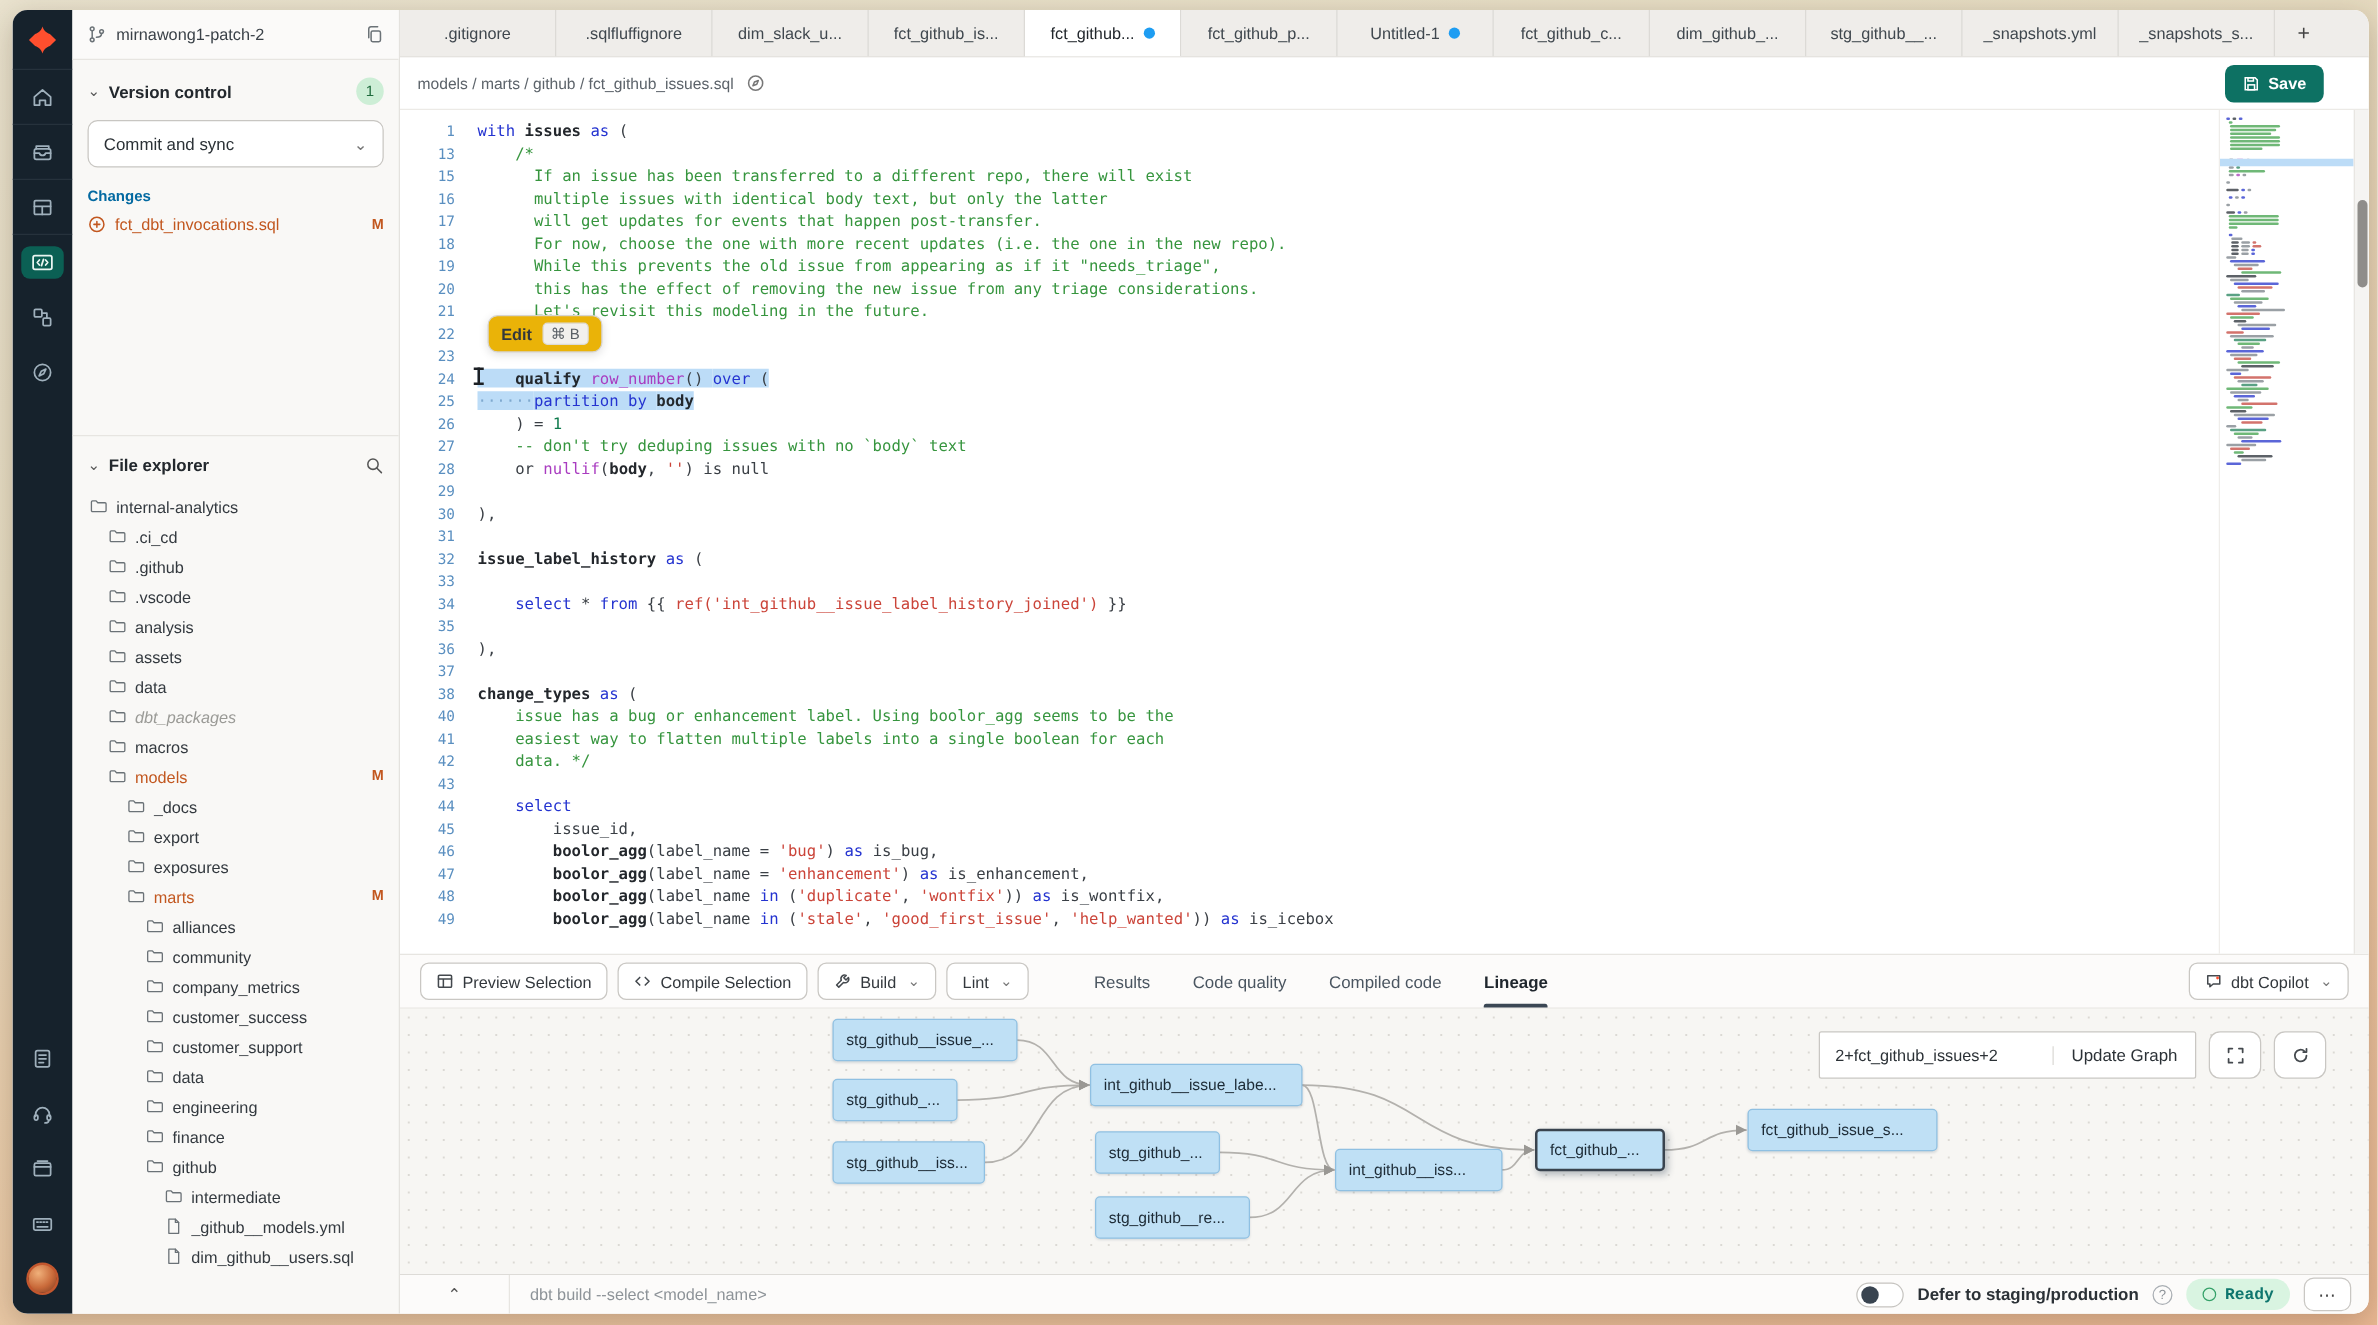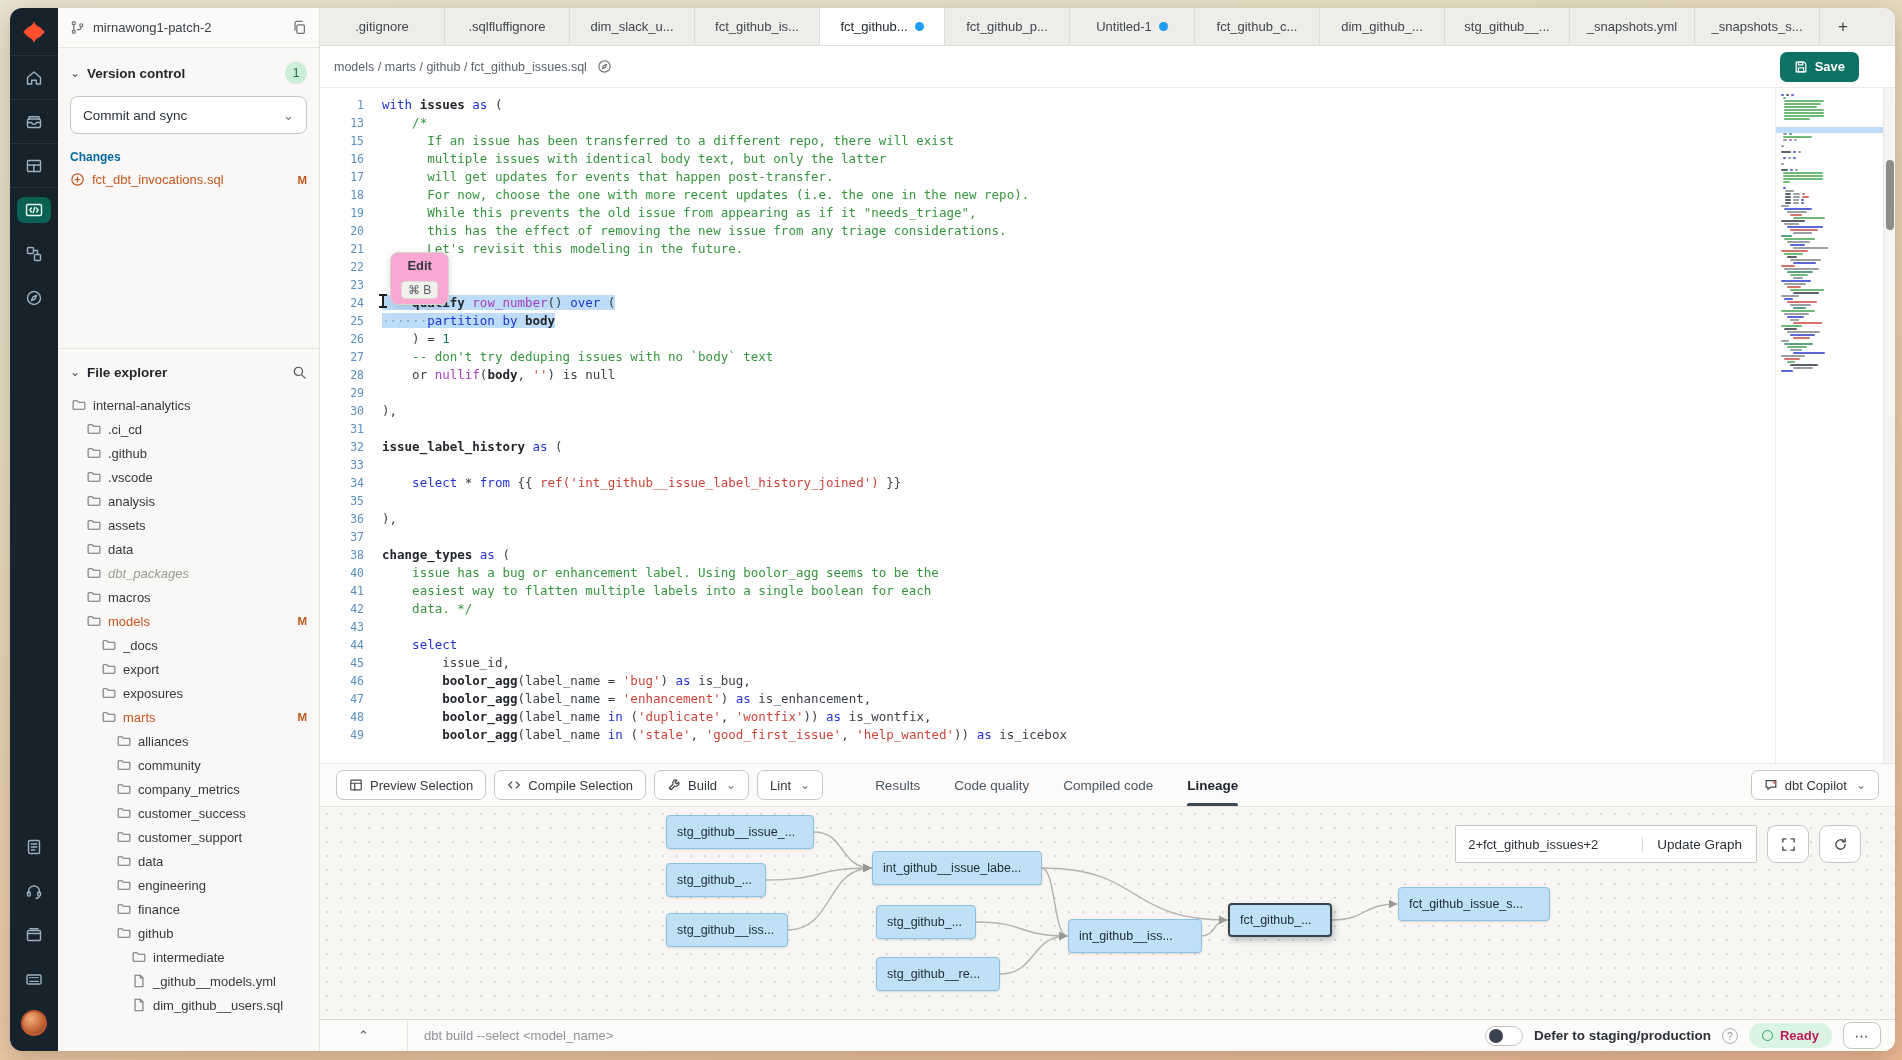--- a/index.html
+++ b/index.html
@@ -66,21 +66,21 @@
   
   .editor{flex:1; display:flex; min-height:0; background:#fff;}
   .codearea{flex:1; position:relative; padding-top:8px; overflow:hidden; font-family:"DejaVu Sans Mono", monospace;}
   .crow{display:flex; height:18px; line-height:18px; font-size:12.5px;}
   .gut{width:44px; flex:none; text-align:right; color:#5a8fc0; font-size:11.5px; user-select:none;}
   .ct{padding-left:18px; white-space:pre;}
   .crow.sel .ct span{background:#bcdcf7;}
   .c-k{color:#2433d0;} .c-f{color:#a93cc0;} .c-r{color:#cb4439;}
   .c-c{color:#36953e;} .c-i{color:#23272c; font-weight:bold;}
   .c-p{color:#3a3f45;} .c-w{color:#7fa9cf;} .c-n{color:#0f7b4d;}
-  .tooltip{position:absolute; left:70px; top:164px; display:flex; align-items:center; gap:8px; background:#f9a8d4; border:1px solid #d6d4d0; border-radius:8px; padding:5px 10px; box-shadow:0 2px 8px rgba(0,0,0,.13); font-family:"Liberation Sans",sans-serif;flex-direction:column;}
+  .tooltip{position:absolute; left:70px; top:164px; display:flex; align-items:center; gap:8px; background:#eab308; border:1px solid #d6d4d0; border-radius:8px; padding:5px 10px; box-shadow:0 2px 8px rgba(0,0,0,.13); font-family:"Liberation Sans",sans-serif;}
   .tooltip .e{font-size:13px; font-weight:bold; color:#33383d;}
   .tooltip .kbd{background:#f2f0ed; border:1px solid #dddbd7; border-radius:4px; padding:1px 6px; font-size:12px; color:#5a6066;}
   .cursor-i{position:absolute; left:62px; top:206px; width:2px; height:14px; background:#1c2025;}
   .cursor-i::before,.cursor-i::after{content:""; position:absolute; left:-3px; width:8px; height:2px; background:#1c2025;}
   .cursor-i::after{bottom:0;}
   .minimap{width:108px; flex:none; border-left:1px solid #efedea; padding:6px 5px; position:relative; overflow:hidden;}
   .mrow{height:2px; margin-bottom:1px; display:flex; gap:2px;}
   .mrow i{height:2px; border-radius:1px; display:block;}
   .msel{position:absolute; left:0; right:0; background:#bcdcf7; z-index:0;}
   .vscroll{width:12px; flex:none; background:#f5f4f2; border-left:1px solid #e8e6e2; position:relative;}
@@ -109,21 +109,21 @@
   .iconbtn svg{width:15px; height:15px; stroke:#44494e; fill:none; stroke-width:1.5; stroke-linecap:round; stroke-linejoin:round;}
   
   .statusbar{height:32px; flex:none; border-top:1px solid #dddbd7; background:#fcfbfa; display:flex; align-items:center;}
   .sb-left{width:88px; height:100%; flex:none; display:flex; align-items:center; justify-content:center; border-right:1px solid #e7e5e1; color:#555; font-size:13px; cursor:pointer;}
   .sb-cmd{flex:1; padding-left:16px; font-size:13px; color:#8d9398; cursor:text;}
   .sb-right{display:flex; align-items:center; gap:11px; padding-right:14px;}
   .toggle{width:38px; height:20px; border-radius:10px; border:1px solid #c6c4c0; background:#fff; position:relative; cursor:pointer;}
   .toggle .knob{position:absolute; left:3px; top:2px; width:14px; height:14px; border-radius:50%; background:#394450;}
   .defer-lbl{font-size:13.5px; font-weight:bold; color:#2b3136;}
   .help{width:16px; height:16px; border-radius:50%; border:1px solid #a9aeb3; color:#8d9398; font-size:10.5px; display:flex; align-items:center; justify-content:center; cursor:pointer;}
-  .ready{display:flex; align-items:center; gap:7px; background:#d9f4e1; border-radius:14px; padding:5px 13px; font-size:13px; font-weight:bold; color:#be185d;}
+  .ready{display:flex; align-items:center; gap:7px; background:#d9f4e1; border-radius:14px; padding:5px 13px; font-size:13px; font-weight:bold; color:#0f766e;font-family:Liberation Mono, monospace;}
   .ready .ring{width:11px; height:11px; border-radius:50%; border:1.6px solid #35a169; display:inline-block;}
   .more-btn{width:38px; height:27px; border:1px solid #c9c7c3; border-radius:8px; background:#fff; color:#444; font-size:14px; letter-spacing:1px; cursor:pointer; font-family:inherit;}
 </style>
 </head>
 <body>
 
 <div class="window">
 
   <aside class="rail">
     <div class="logo">

